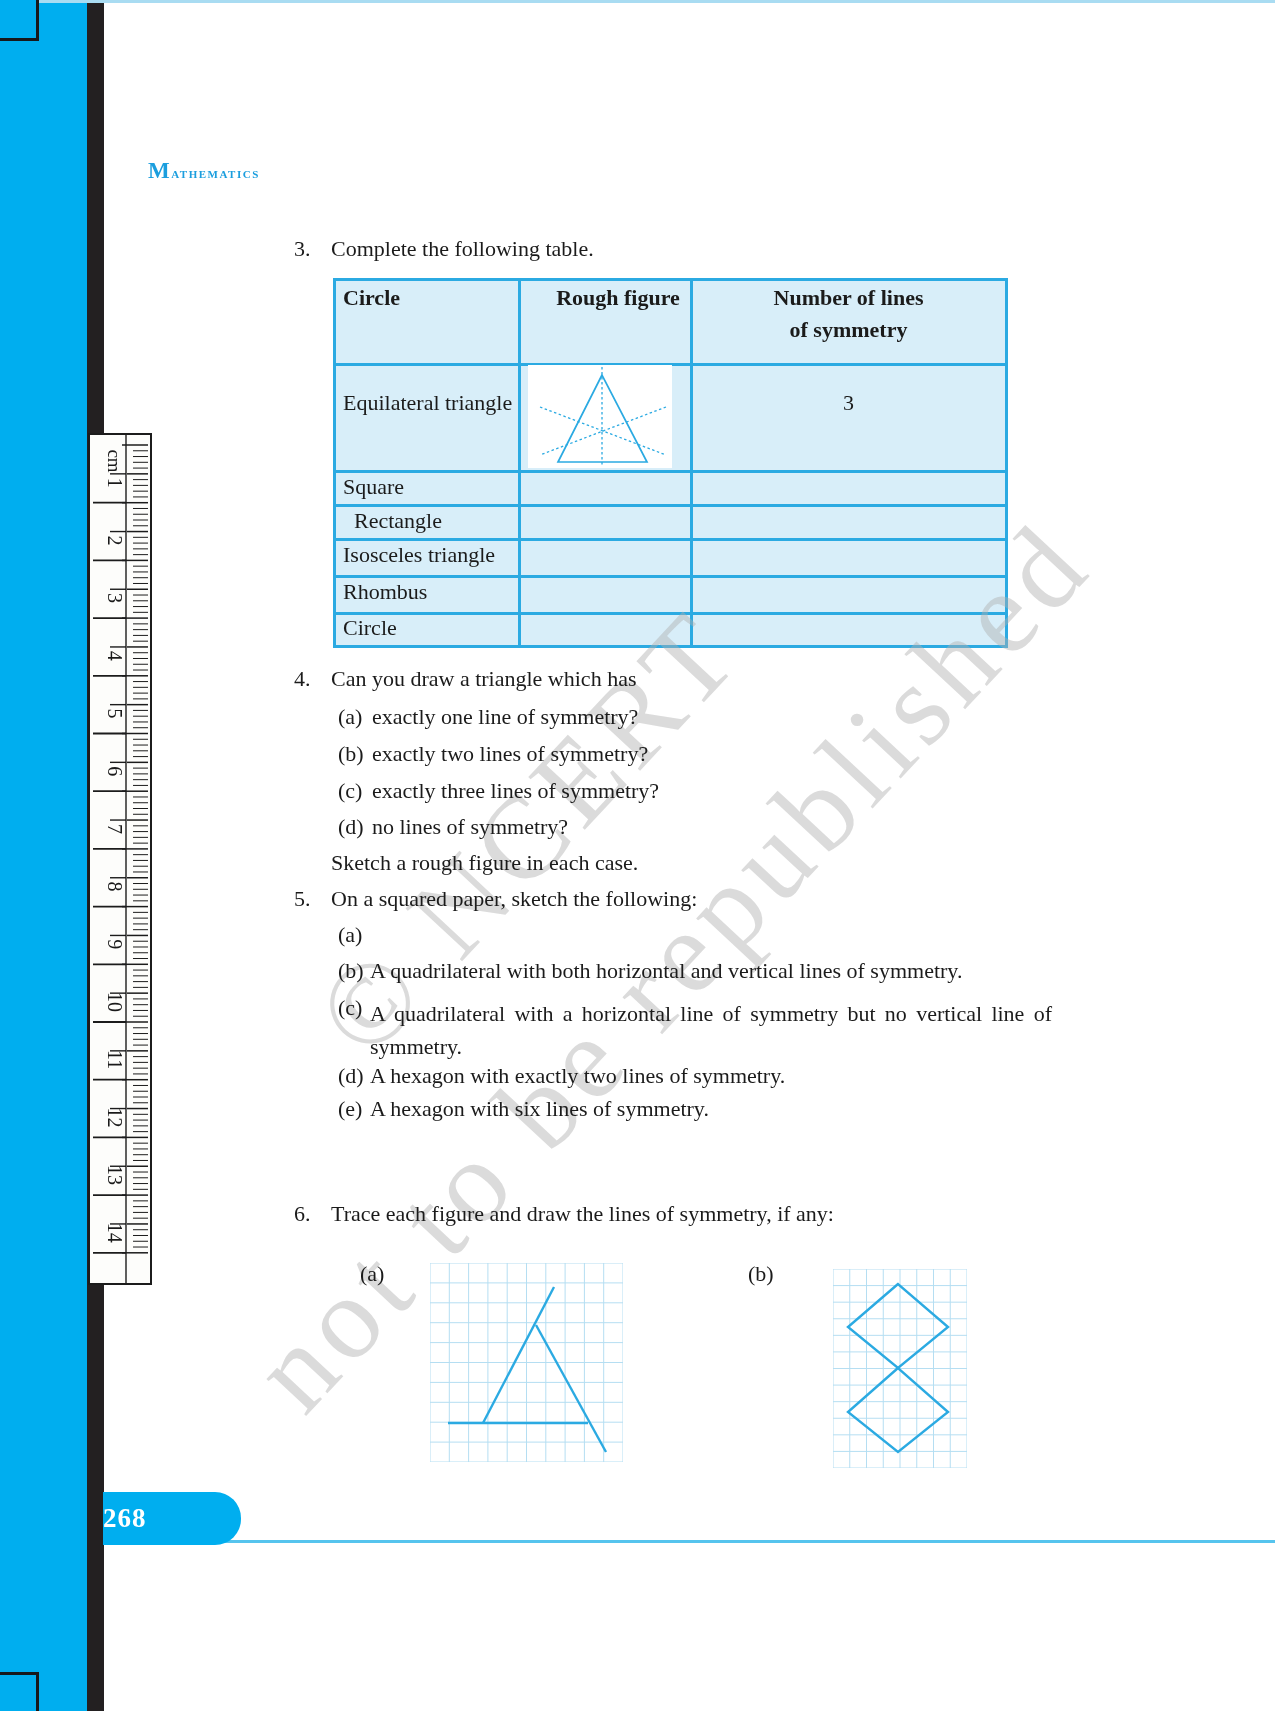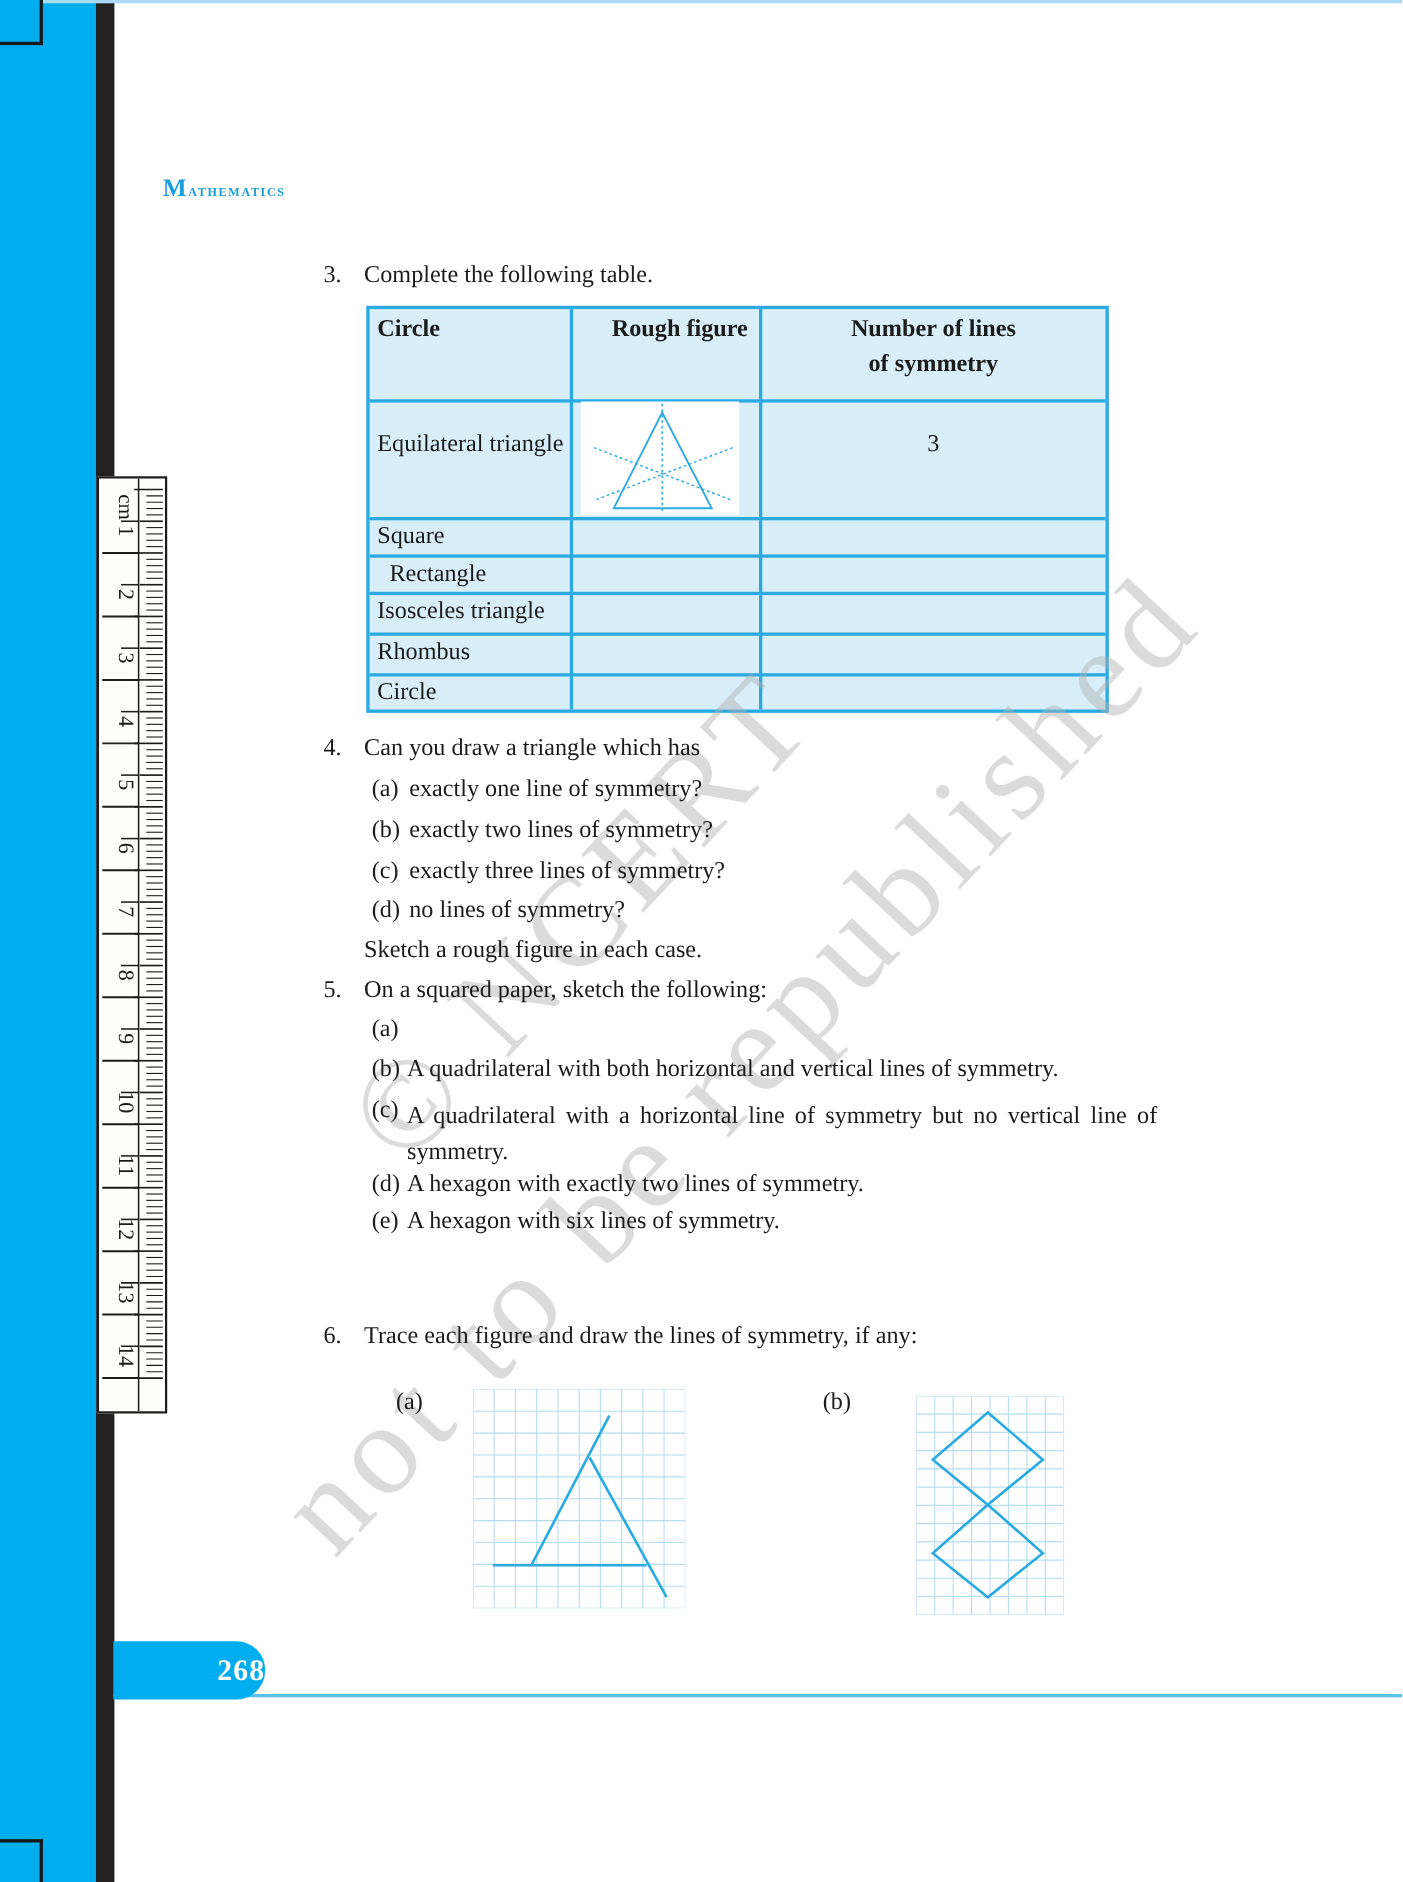--- a/index.html
+++ b/index.html
@@ -44,21 +44,21 @@
   .bold{font-weight:bold;}
   .center{text-align:center;}
   .fig-box{left:528px;top:365px;width:144px;height:103px;background:#ffffff;}
   .grid-box{background:#ffffff;}
   .num-col{left:294px;width:36px;}
   .blue{color:#1B9EDE;font-weight:bold;}
   .justify{text-align:justify;}
   
   .page-badge{left:103px;top:1492px;width:138px;height:53px;background:#00AEEF;
               border-radius:0 26px 26px 0;color:#ffffff;font-weight:bold;font-size:27px;
-              display:flex;align-items:center;justify-content:flex-end;letter-spacing:1px;}
+              display:flex;align-items:center;justify-content:flex-start;letter-spacing:1px;}
 </style>
 </head>
 <body>
 
 <div id="stage">
 
   <div class="abs blue-strip"></div>
   <div class="abs black-bar"></div>
   <div class="abs top-edge"></div>
   <div class="abs notch-tl"></div>

